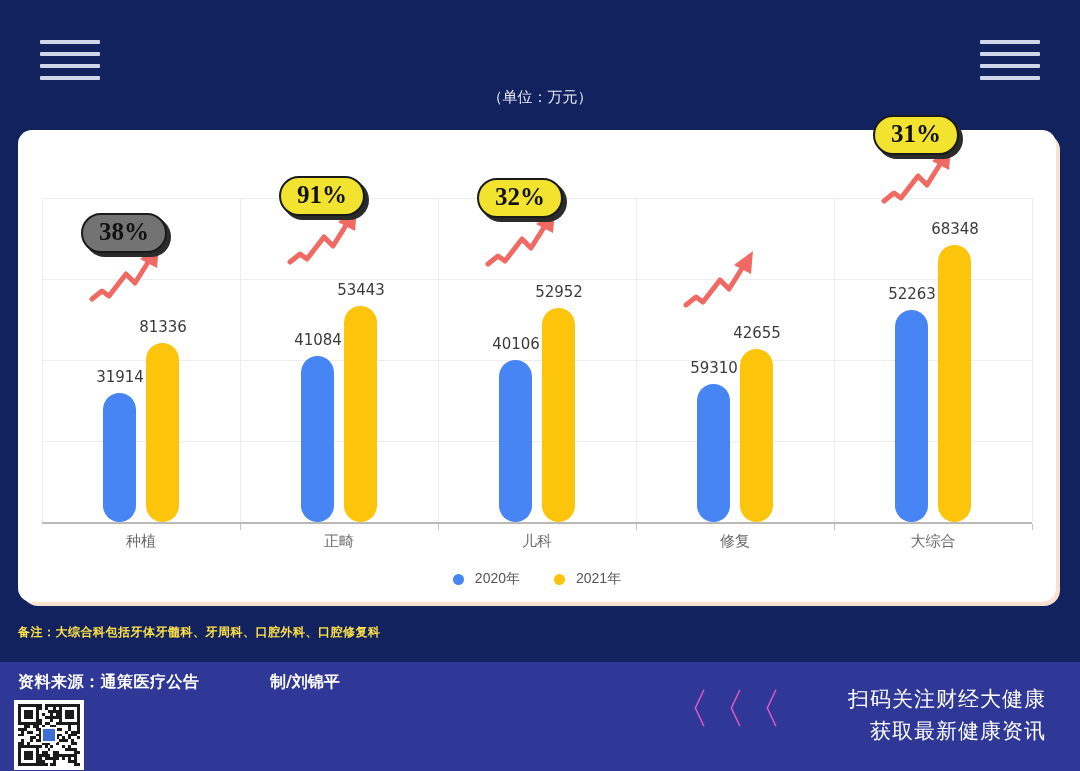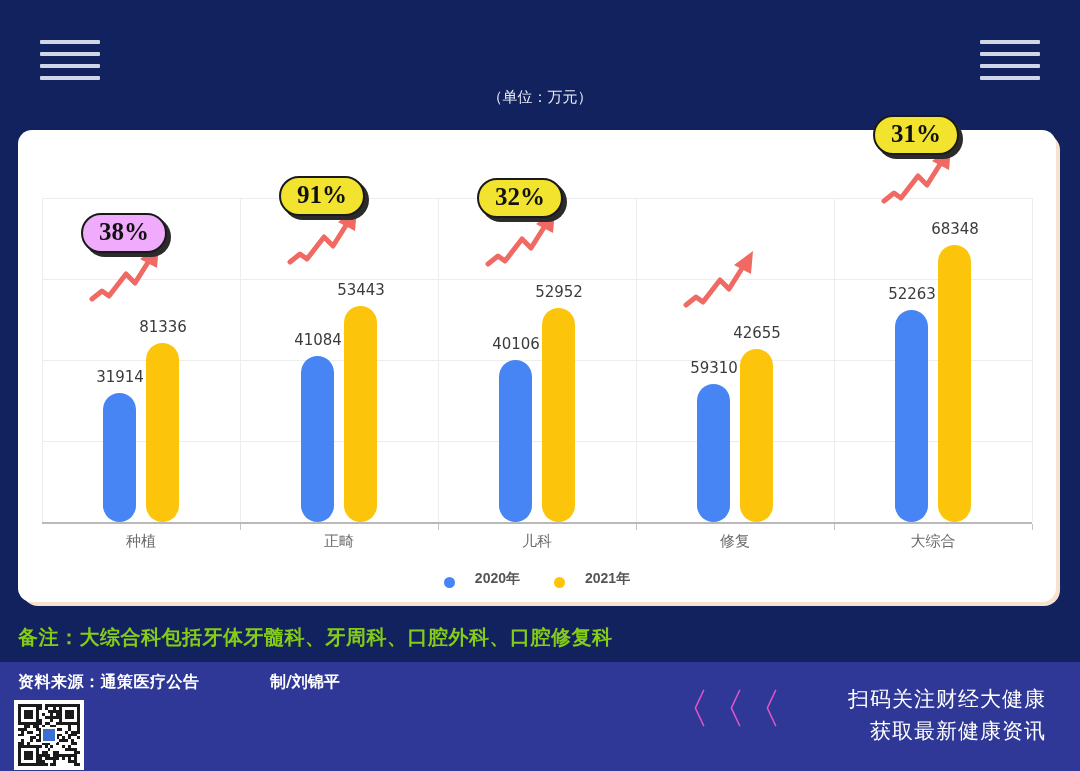--- a/index.html
+++ b/index.html
@@ -94,32 +94,32 @@
   .xlabel {
     position:absolute; top:402px; width:140px; text-align:center;
     font-size:15px; color:#6a6a6a;
   }
 
   
   .legend {
     position:absolute; left:0; top:440px; width:1038px;
     display:flex; justify-content:center; align-items:center; gap:34px;
   }
-  .legend-item { display:flex; align-items:flex-end; gap:20px;font-weight:bold; }
+  .legend-item { display:flex; align-items:center; gap:11px; }
   .legend-dot { width:11px; height:11px; border-radius:50%; }
   .legend-text { font-size:14px; color:#555; }
 
   
   .note-band {
     position:absolute; left:0; top:606px; width:1080px; height:56px;
     background:#12225e;
   }
   .note-text {
     position:absolute; left:18px; top:624px;
-    font-size:20px; font-weight:700; color:#84cc16;
+    font-size:12px; font-weight:700; color:#fde047;
     font-family:"DejaVu Sans",sans-serif;
     letter-spacing:.5px;
   }
   .promo-band {
     position:absolute; left:0; top:662px; width:1080px; height:109px;
     background:#2f3896;
   }
   .source-text {
     position:absolute; left:18px; top:672px;
     font-size:16px; font-weight:700; color:#ffffff;
@@ -185,21 +185,21 @@
       <div class="vline" style="left: 990px;"></div>
       <div class="group" style="left: 61px; width: 76px;">
         <div class="bar b2020" style="height: 129.252px; background: rgb(71, 133, 244);"></div>
         <div class="bar b2021" style="height: 178.706px; background: rgb(252, 197, 11);"></div>
         <div class="bar-label" style="left: -28px; bottom: 136.252px; margin-top: 19px;">31914</div>
         <div class="bar-label" style="left: 15px; bottom: 185.706px;">81336</div>
         <svg width="78" height="62" viewBox="0 0 78 62" class="arrow" style="left: -14px; bottom: 216.706px;">
           <path d="M3 56 L13 48 L20 53 L37 31 L46 40 L63 13" fill="none" stroke="#f06a63" stroke-width="5" stroke-linecap="round" stroke-linejoin="round"></path>
           <path d="M70 2 L68 25 L51 16 Z" fill="#f06a63"></path>
         </svg>
-        <div class="badge" style="left: -22px; bottom: 268.706px; background: #f0abfc;">38%</div>
+        <div class="badge" style="left: -22px; bottom: 268.706px; background: #737373;">38%</div>
       </div>
       <div class="group" style="left: 259px; width: 76px;">
         <div class="bar b2020" style="height: 166.39px; background: rgb(71, 133, 244);"></div>
         <div class="bar b2021" style="height: 216.444px; background: rgb(252, 197, 11);"></div>
         <div class="bar-label" style="left: -28px; bottom: 173.39px;">41084</div>
         <div class="bar-label" style="left: 15px; bottom: 223.444px;">53443</div>
         <svg width="78" height="62" viewBox="0 0 78 62" class="arrow" style="left: -14px; bottom: 254.444px;">
           <path d="M3 56 L13 48 L20 53 L37 31 L46 40 L63 13" fill="none" stroke="#f06a63" stroke-width="5" stroke-linecap="round" stroke-linejoin="round"></path>
           <path d="M70 2 L68 25 L51 16 Z" fill="#f06a63"></path>
         </svg>

